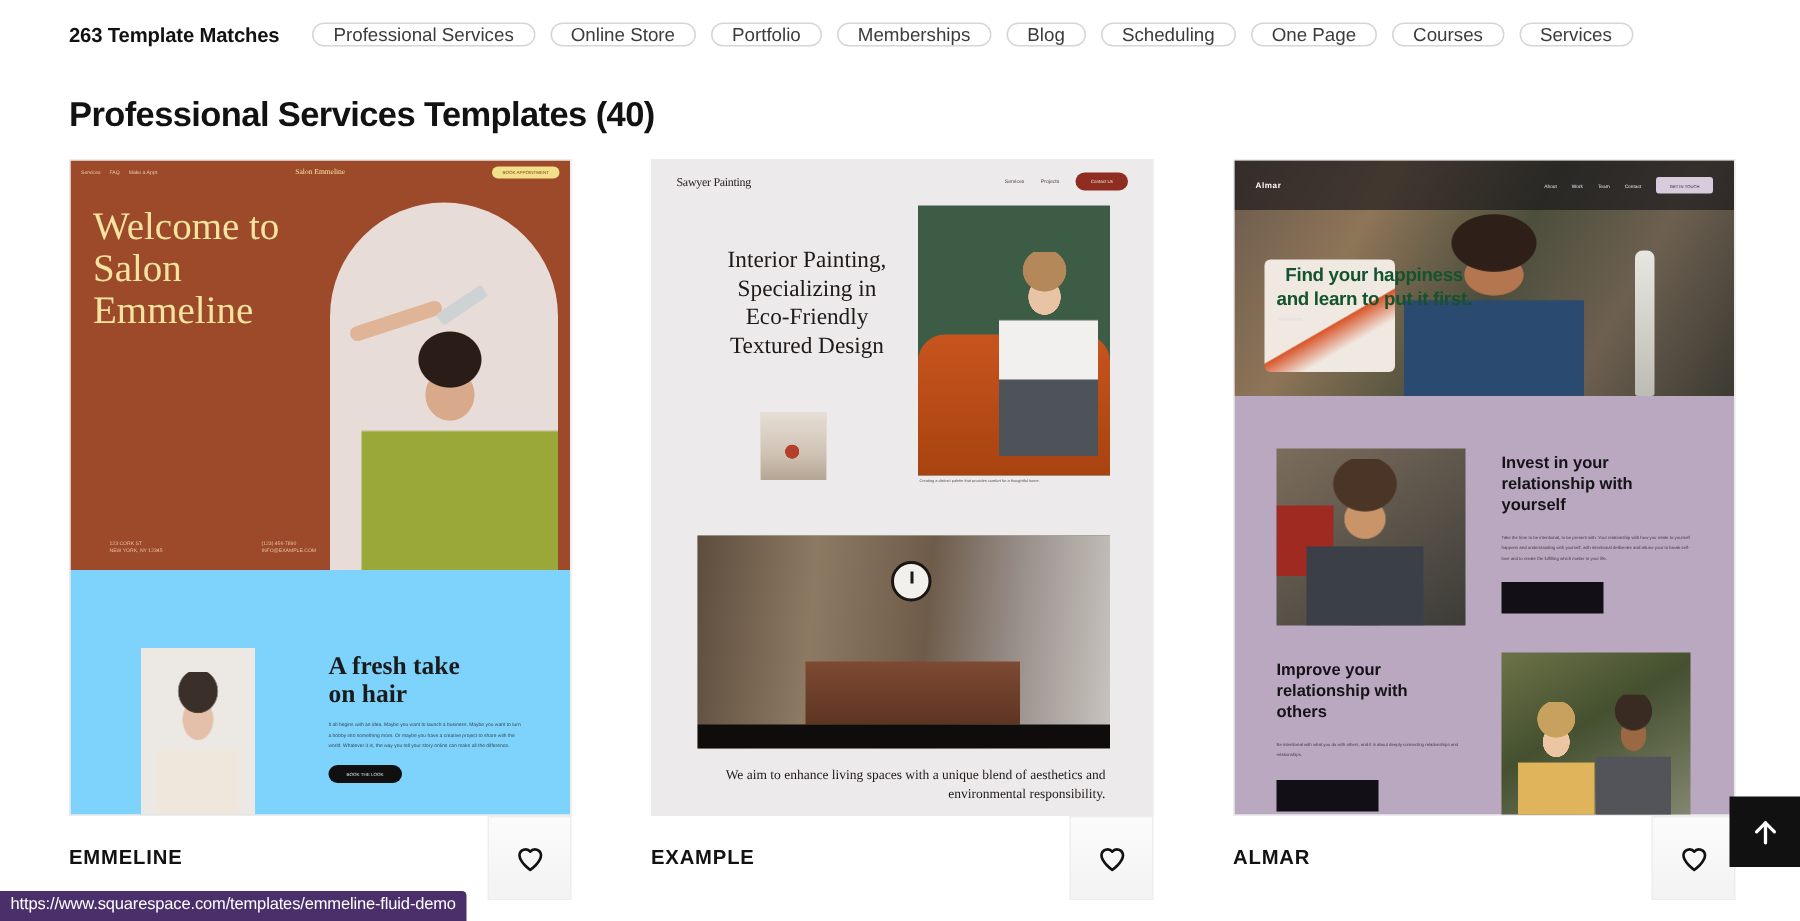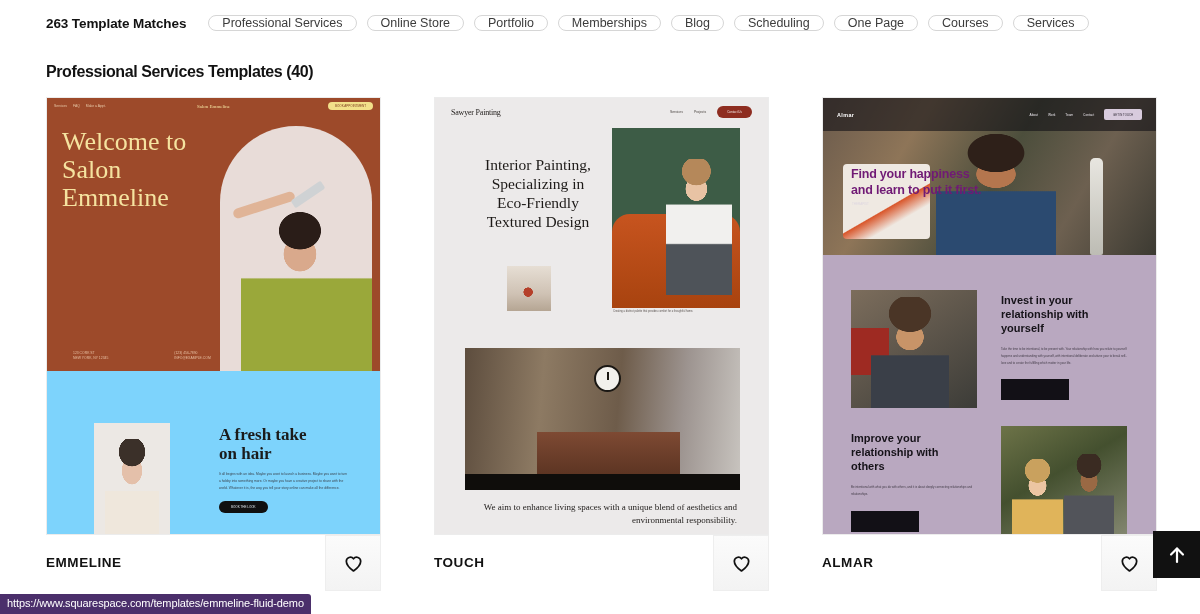--- a/index.html
+++ b/index.html
@@ -26,21 +26,21 @@
     height: 16px; padding: 0 13px;
     border: 1px solid #d6d6d6; border-radius: 13px;
     background: #fff; color: #3c3c3c;
     font-size: 12.5px; line-height: 1; white-space: nowrap;
     cursor: pointer;
   }
 
   
   .section-title {
     padding: 17px 0 16px 46px;
-    font-size: 16px; font-weight: 700; color: #121212;
+    font-size: 23px; font-weight: 700; color: #121212;
     letter-spacing: -0.4px;
   }
 
   
   .grid {
     display: flex; gap: 53px;
     padding: 0 46px;
     align-items: flex-start;
   }
   .card { width: 335px; position: relative; }
@@ -291,21 +291,21 @@
     margin-left: auto; display: flex; align-items: center; gap: 10px;
     font-size: 3.2px; color: #e8e4ea;
   }
   .al-cta {
     background: #d8cbdd; color: #2a2430;
     font-size: 2.8px; padding: 3.5px 9px; border-radius: 2px;
   }
   .al-h1 {
     position: absolute; left: 28px; top: 68px; z-index: 5;
     font-size: 12.5px; font-weight: 700; line-height: 1.3;
-    color: #701a75; letter-spacing: -0.2px;
+    color: #14532d; letter-spacing: -0.2px; text-align: center;
   }
   .al-sub {
     position: absolute; left: 29px; top: 104px; z-index: 5;
     font-size: 3px; color: #ddd6e0;
   }
   .al-img1 {
     position: absolute; left: 28px; top: 192px;
     width: 126px; height: 118px; overflow: hidden;
     background: linear-gradient(145deg,#7c6d5c,#3c3c38);
   }
@@ -455,21 +455,21 @@
         <div class="sw-wide">
           <div class="sw-clock"></div>
           <div class="sw-dresser"></div>
           <div class="sw-floor"></div>
         </div>
         <div class="sw-outro">We aim to enhance living spaces with a unique blend of aesthetics and environmental responsibility.</div>
         <div class="sw-outro-btn"></div>
       </div>
     </div>
     <div class="card-footer">
-      <div class="card-name">TOUCH</div>
+      <div class="card-name">EXAMPLE</div>
       <div class="fav-btn">
         <svg viewBox="0 0 24 24" fill="none" stroke="#111" stroke-width="2">
           <path d="M12 20.5S3.8 14.8 3.8 9.4A4.6 4.6 0 0 1 12 6.6a4.6 4.6 0 0 1 8.2 2.8c0 5.4-8.2 11.1-8.2 11.1z" stroke-linejoin="round"></path>
         </svg>
       </div>
     </div>
   </div>
 
   <div class="card">
     <div class="thumb">

